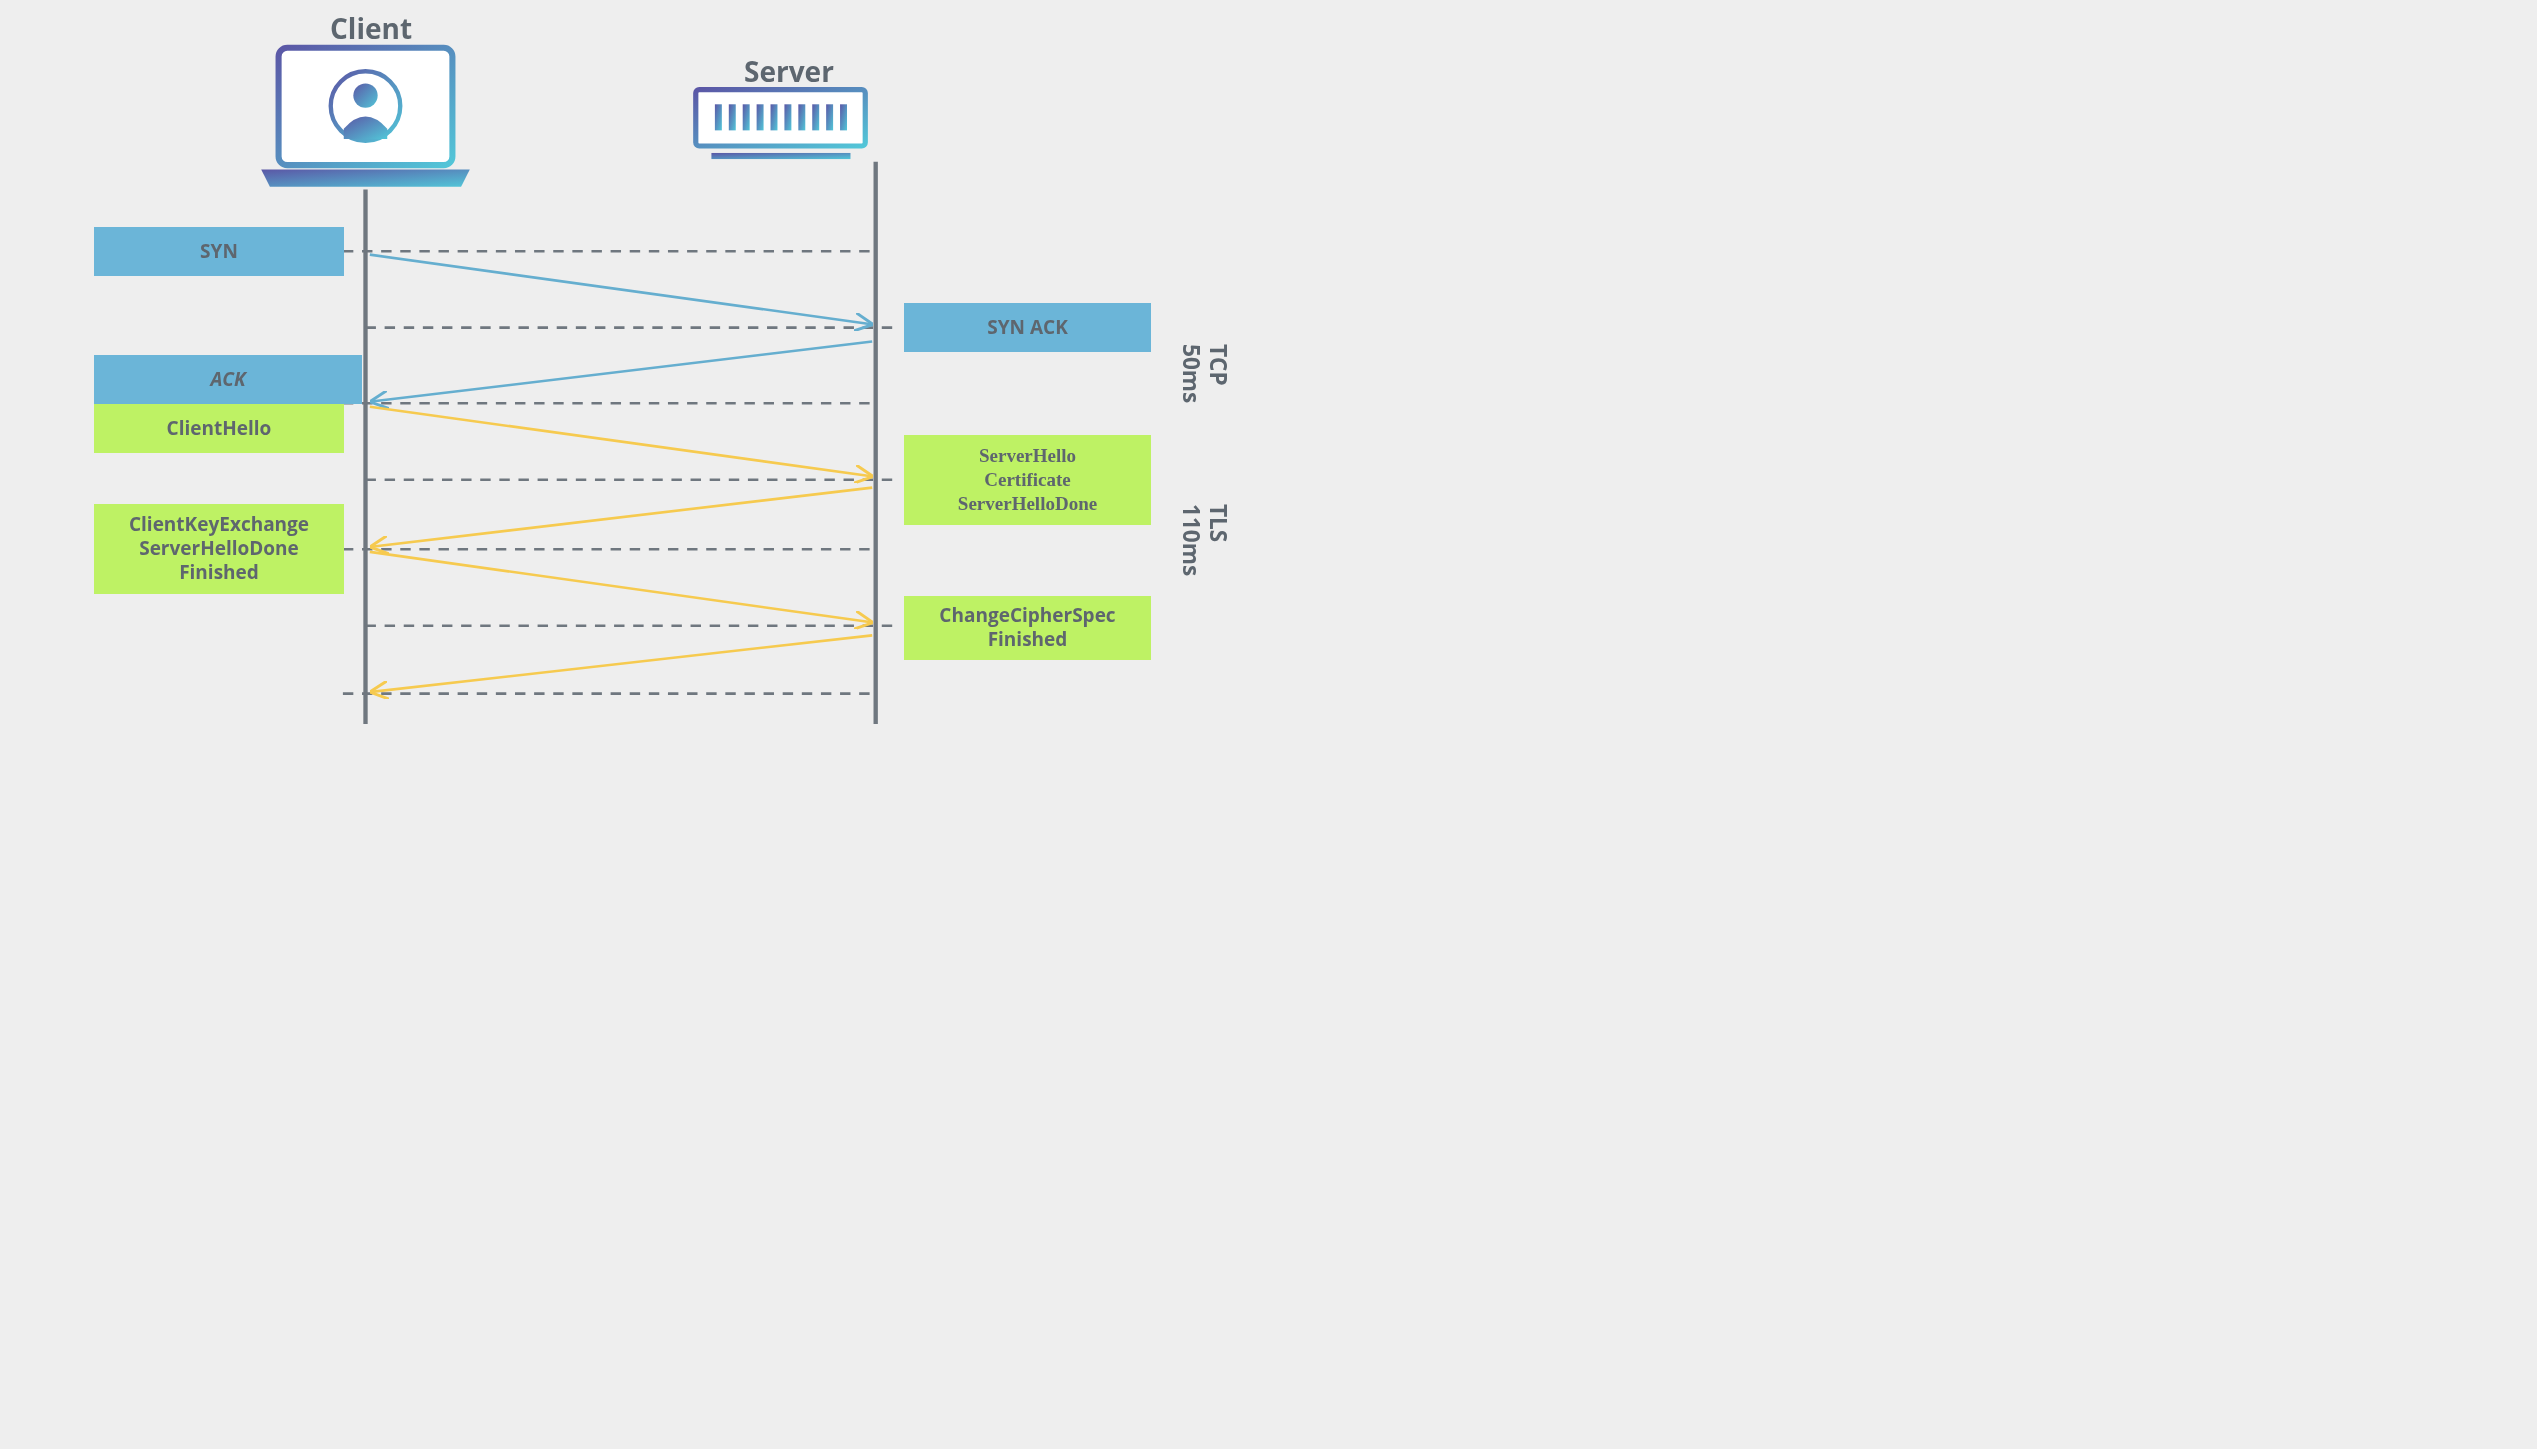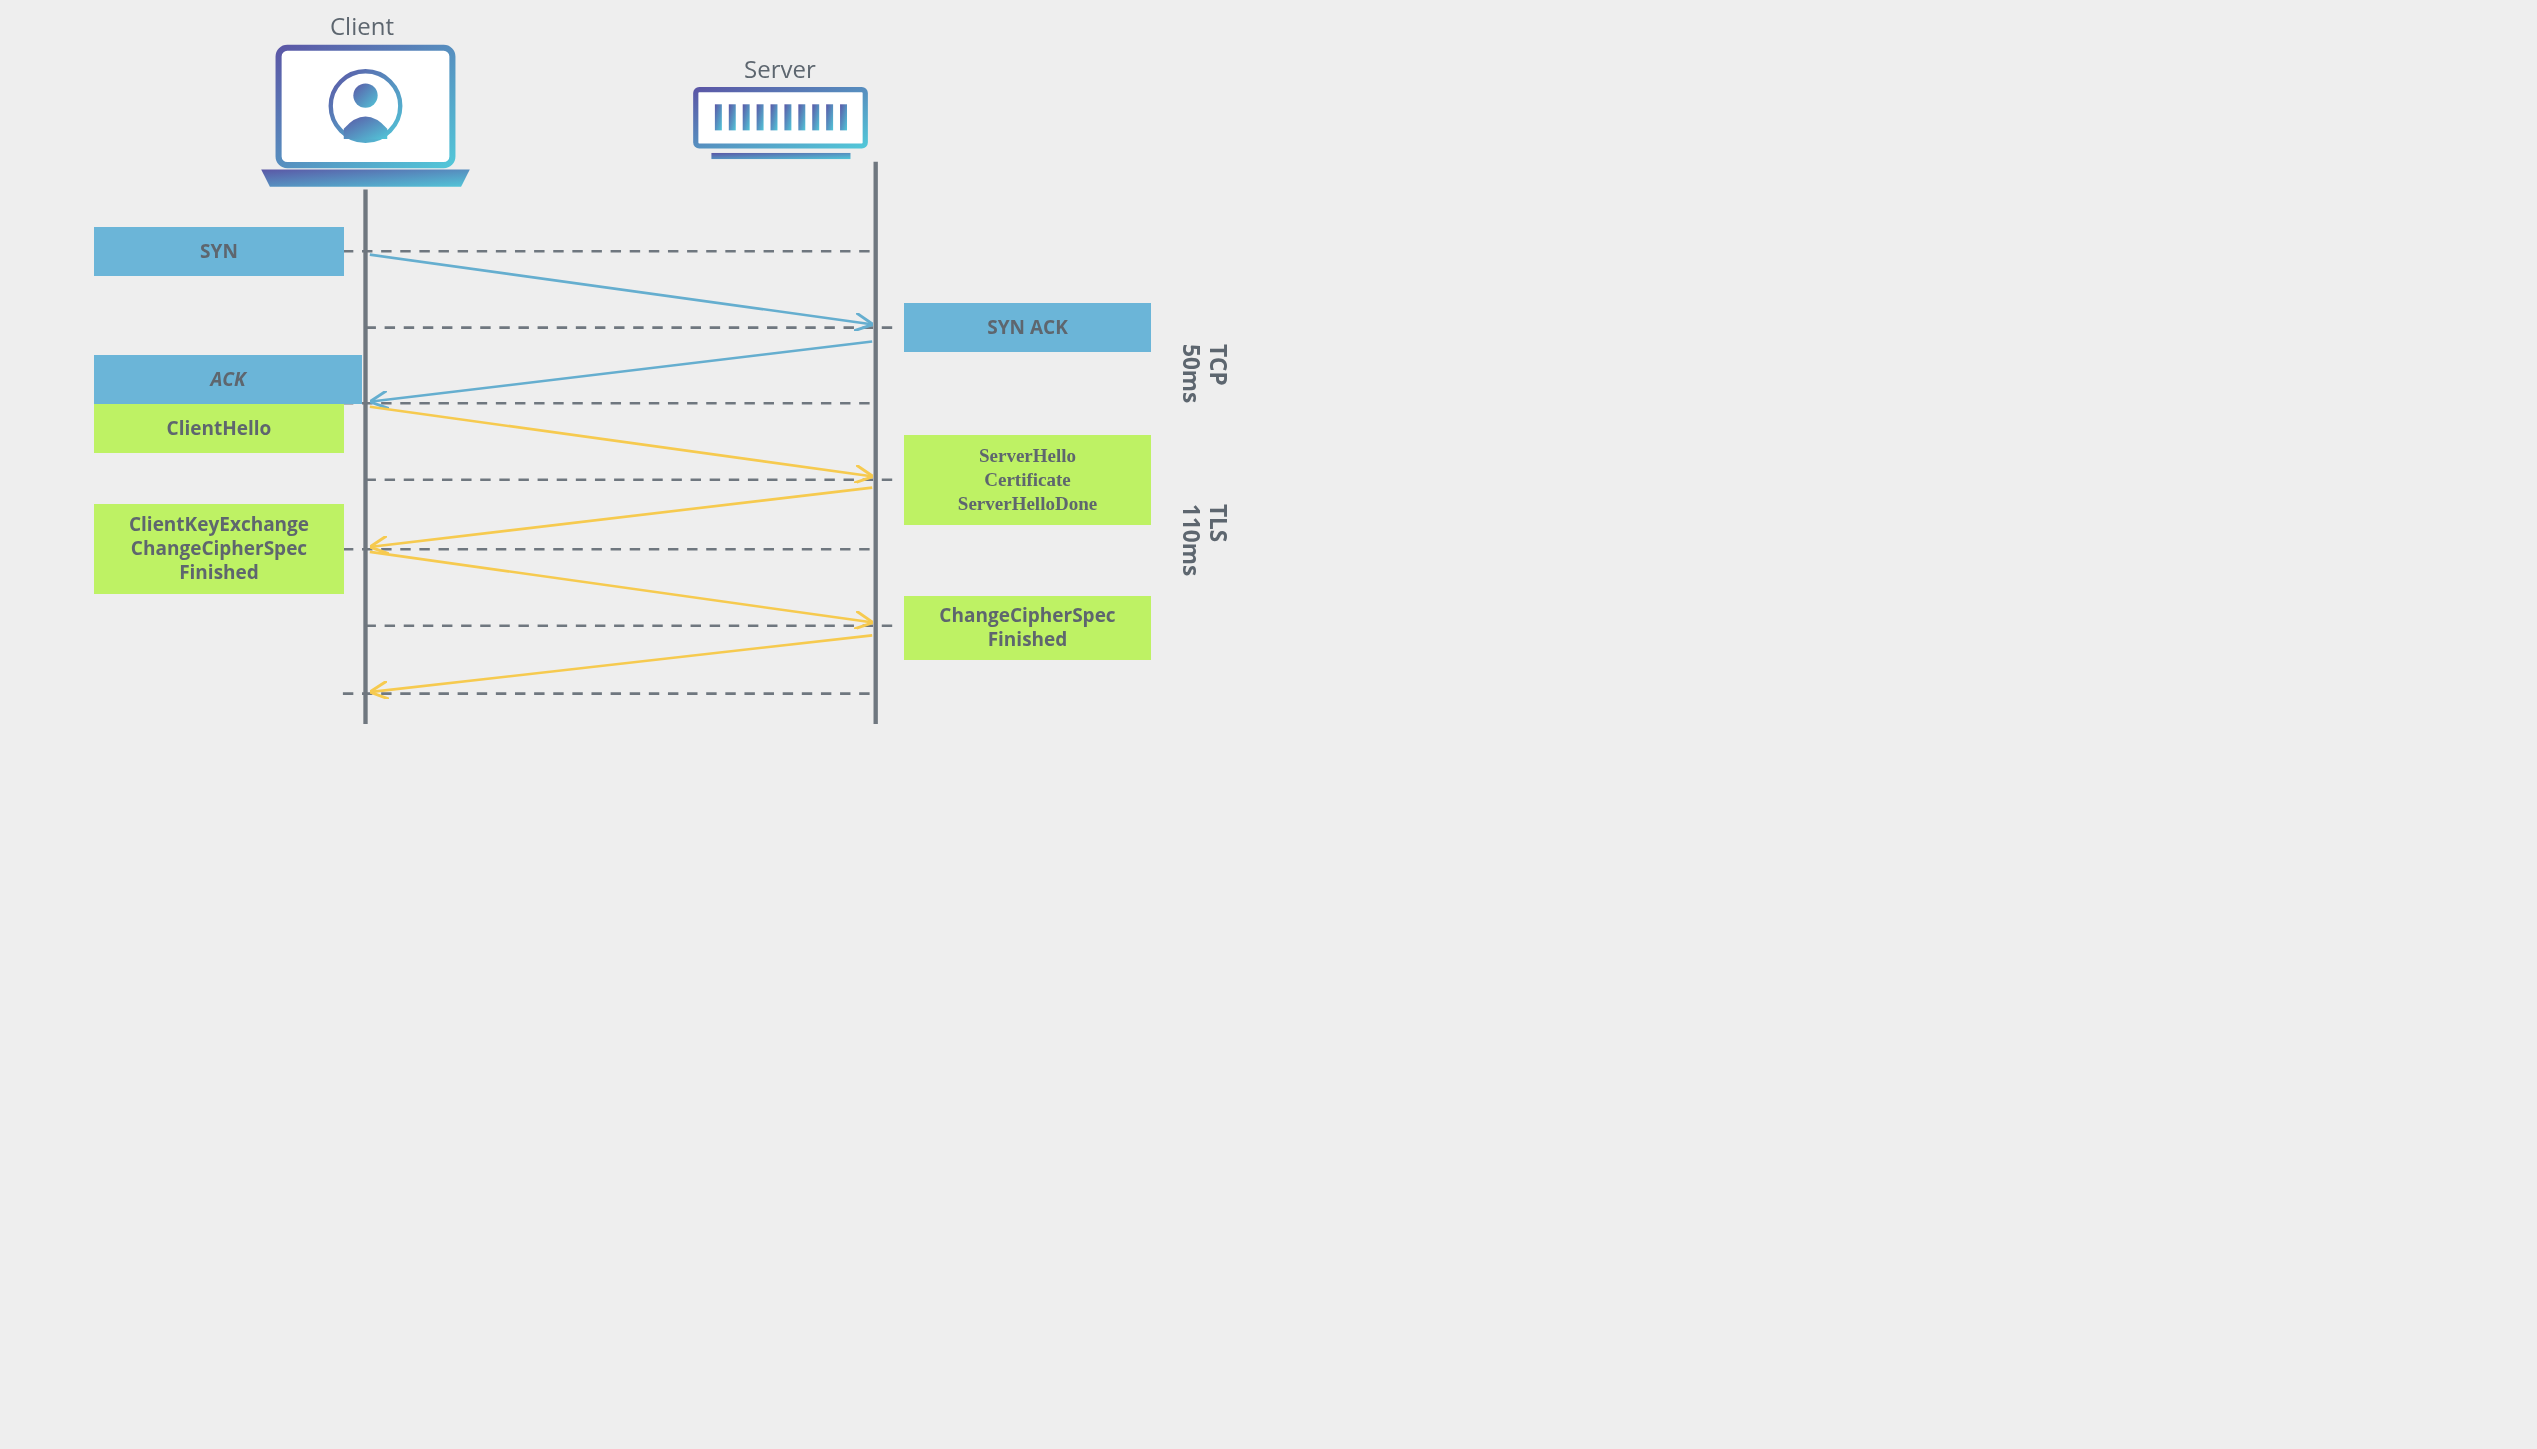--- a/index.html
+++ b/index.html
@@ -7,22 +7,22 @@
     background: #eeeeee;
     font-family: -apple-system, BlinkMacSystemFont, "Segoe UI", "Open Sans", Arial, sans-serif;
     width: 1269px;
     height: 724px;
     position: relative;
     overflow: hidden;
   }
   .title {
     position: absolute;
     color: #5d666f;
-    font-weight: 400;
-    font-size: 24px;
+    font-weight: 700;
+    font-size: 28px;
   }
   .msg {
     position: absolute;
     display: flex;
     align-items: center;
     justify-content: center;
     text-align: center;
     color: #5e666e;
     font-weight: 700;
     font-size: 19px;
@@ -110,21 +110,21 @@
     <line x1="1003" y1="561" x2="427" y2="629" marker-end="url(#arr-tls)"></line>
     <line x1="425" y1="635" x2="1002" y2="716" marker-end="url(#arr-tls)"></line>
     <line x1="1003" y1="731" x2="427" y2="796" marker-end="url(#arr-tls)"></line>
   </g>
 </svg>
 
 <div class="msg tcp" style="left:94px; top:227px; width:250px; height:49px;">SYN</div>
 <div class="msg tcp" style="left:94px; top:355px; width:268px; height:49px;font-style:italic;">ACK</div>
 <div class="msg tls" style="left:94px; top:404px; width:250px; height:49px;">ClientHello</div>
 <div class="msg tls" style="left:94px; top:504px; width:250px; height:90px; white-space:pre-line;">ClientKeyExchange
-ChangeCipherSpec
+ServerHelloDone
 Finished</div>
 
 <div class="msg tcp" style="left:904px; top:303px; width:247px; height:49px;">SYN ACK</div>
 <div class="msg tls" style="left:904px; top:435px; width:247px; height:90px; white-space:pre-line;font-family:Liberation Serif, serif;">ServerHello
 Certificate
 ServerHelloDone</div>
 <div class="msg tls" style="left:904px; top:596px; width:247px; height:64px; white-space:pre-line;">ChangeCipherSpec
 Finished</div>
 
 <div class="side-label" style="left:1178px; top:344px; white-space:pre-line;">TCP

